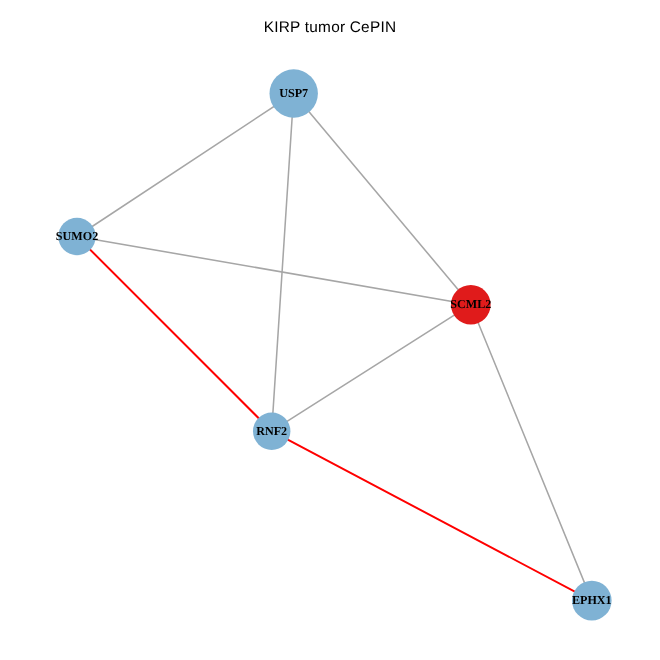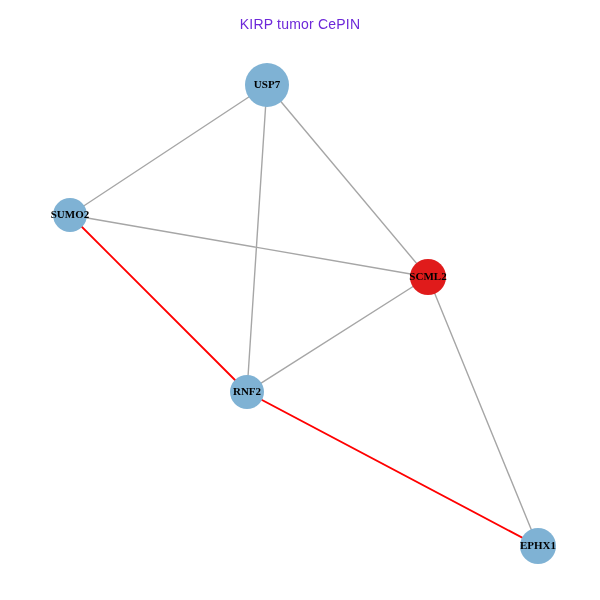--- a/index.html
+++ b/index.html
@@ -20,21 +20,21 @@
   #plot-title {
     position: absolute;
     top: 16px;
     left: 0;
     width: 600px;
     text-align: center;
     font-family: "Liberation Sans", sans-serif;
     font-size: 14px;
     font-weight: normal;
     letter-spacing: 0.2px;
-    color: #6d28d9;
+    color: #000000;
     white-space: nowrap;
   }
   #network-svg {
     position: absolute;
     top: 0;
     left: 0;
     width: 600px;
     height: 600px;
   }
   .edge-line {

